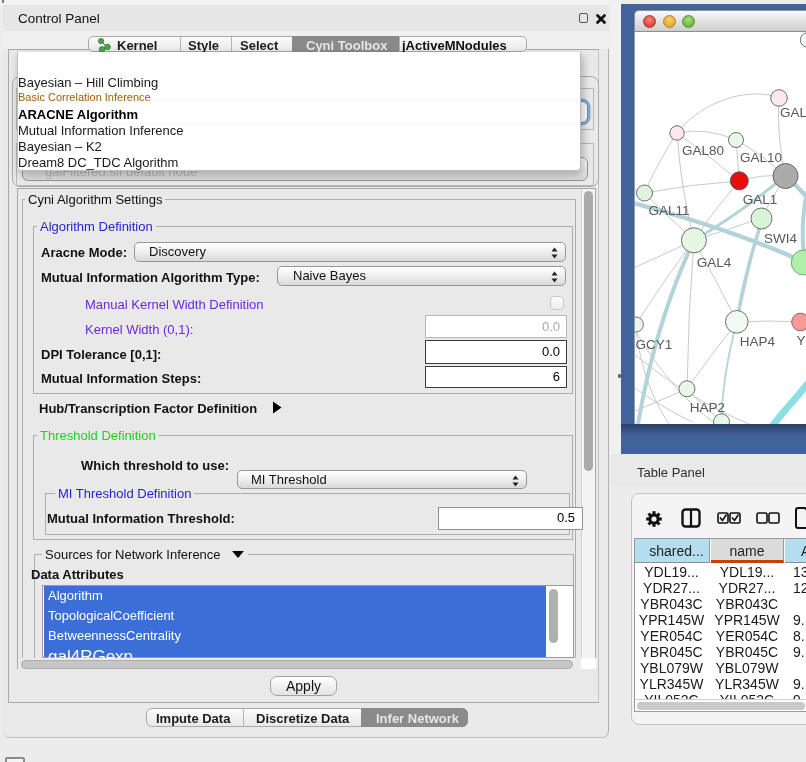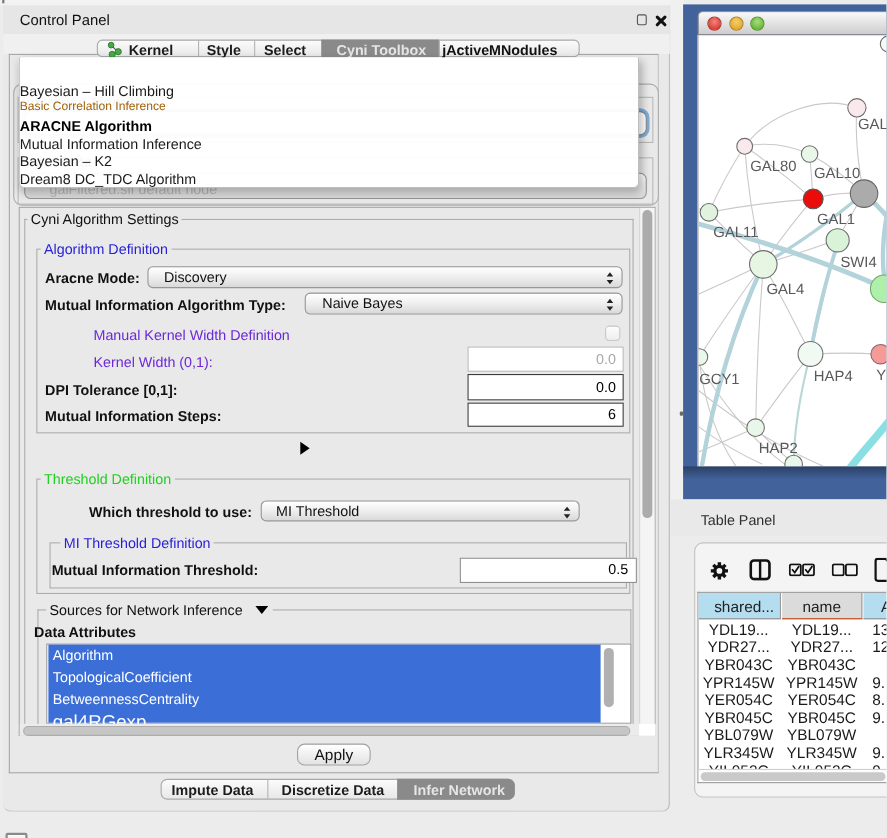--- a/index.html
+++ b/index.html
@@ -91,36 +91,37 @@
   </div>
   <div class="glbl abs" style="left:41px;top:297px;">Manual Kernel Width Definition</div>
   <div class="abs" style="left:550px;top:296px;width:14px;height:14px;border:1.5px solid #c8c8c8;border-radius:4px;background:linear-gradient(#fdfdfd,#ededed);"></div>
   <div class="glbl abs" style="left:41px;top:322px;">Kernel Width (0,1):</div>
   <div class="tfield" style="left:425px;top:315px;width:142px;height:23px;border:1px solid #b8b8b8;color:#a9a9a9;line-height:21px;padding-right:6px;">0.0</div>
   <div class="lbl abs" style="left:41px;top:347px;">DPI Tolerance [0,1]:</div>
   <div class="tfield" style="left:425px;top:340px;width:142px;height:24px;border:1.5px solid #3c3c3c;line-height:21px;padding-right:6px;">0.0</div>
   <div class="lbl abs" style="left:41px;top:371px;">Mutual Information Steps:</div>
   <div class="tfield" style="left:425px;top:366px;width:142px;height:22px;border:1.5px solid #3c3c3c;line-height:19px;padding-right:6px;">6</div>
 
+  <div class="lbl abs" style="left:39px;top:401px;">Hub/Transcription Factor Definition</div>
   <svg class="abs" style="left:271px;top:401px;" width="11" height="13" viewBox="0 0 11 13">
       <path d="M2 0.5 L10.5 6.5 L2 12.5 Z" fill="#000"></path>
     </svg>
 
   <div class="groupbox" style="left:33px;top:435px;width:540px;height:105px;"></div>
   <div class="gtitle" style="left:37px;top:428px;color:#21d021;">Threshold Definition</div>
   <div class="lbl abs" style="left:81px;top:458px;">Which threshold to use:</div>
-  <div class="combo" style="left:237px;top:455px;width:290px;height:19px;padding-left:13px;line-height:17px;">MI Threshold
+  <div class="combo" style="left:237px;top:470px;width:290px;height:19px;padding-left:13px;line-height:17px;">MI Threshold
     <svg class="arr" width="9" height="17" viewBox="0 0 9 18">
         <path d="M1.5 7.4 L4.5 3.6 L7.5 7.4 Z M1.5 10.6 L4.5 14.4 L7.5 10.6 Z" fill="#222"></path>
       </svg>
   </div>
   <div class="groupbox" style="left:45px;top:493px;width:525px;height:42px;"></div>
   <div class="gtitle" style="left:55px;top:486px;color:#2822d6;">MI Threshold Definition</div>
   <div class="lbl abs" style="left:47px;top:511px;">Mutual Information Threshold:</div>
-  <div class="tfield" style="left:418px;top:507px;width:161px;height:23px;border:1.5px solid #909090;line-height:20px;padding-right:7px;">0.5</div>
+  <div class="tfield" style="left:438px;top:507px;width:145px;height:23px;border:1.5px solid #909090;line-height:20px;padding-right:7px;">0.5</div>
 
   <div class="groupbox" style="left:34px;top:554px;width:540px;height:114px;border-bottom:none;"></div>
   <div class="gtitle" style="left:42px;top:547px;color:#111;">Sources for Network Inference <svg width="14" height="9" viewBox="0 0 14 10" style="margin-left:7px;">
         <path d="M0.5 1 L13.5 1 L7 9 Z" fill="#000"></path>
       </svg></div>
   <div class="lbl abs" style="left:31px;top:567px;">Data Attributes</div>
   <div class="abs" style="left:42px;top:585px;width:532px;height:73px;border:1px solid #9a9a9a;background:#fff;"></div>
   <div class="abs" style="left:43.5px;top:586px;width:502.5px;height:71px;background:#3b6fd7;"></div>
   <div class="abs" style="left:48px;top:588px;font-size:13px;color:#fff;">Algorithm</div>
   <div class="abs" style="left:48px;top:608px;font-size:13px;color:#fff;">TopologicalCoefficient</div>
@@ -275,21 +276,21 @@
 <svg class="abs" style="left:756px;top:512px;" width="24" height="12" viewBox="0 0 24 12">
   <rect x="1" y="1" width="10" height="10" rx="1.5" fill="none" stroke="#111" stroke-width="1.6"></rect>
   <rect x="13" y="1" width="10" height="10" rx="1.5" fill="none" stroke="#111" stroke-width="1.6"></rect>
 </svg>
 <svg class="abs" style="left:794px;top:507px;" width="18" height="22" viewBox="0 0 18 22">
   <path d="M2 3 A2 2 0 0 1 4 1 L11 1 L16 6 L16 19 A2 2 0 0 1 14 21 L4 21 A2 2 0 0 1 2 19 Z" fill="none" stroke="#111" stroke-width="2"></path>
 </svg>
 
 <div class="abs" style="left:634px;top:538px;width:172px;height:174px;border:1px solid #9a9a9a;border-right:none;background:#fff;overflow:hidden;">
   <div class="abs" style="left:0;top:0;width:75px;height:24px;background:#b4def0;border-right:1px solid #9a9a9a;border-bottom:1px solid #8e8e8e;font-size:14px;color:#222;text-align:center;line-height:24px;padding-left:9px;">shared...</div>
-  <div class="abs" style="left:76px;top:0;width:73px;height:24px;background:#dbdbdb;border-right:1px solid #9a9a9a;border-bottom:1px solid #c2410c;font-size:14px;color:#222;text-align:center;line-height:24px;">name</div>
+  <div class="abs" style="left:76px;top:0;width:73px;height:24px;background:#dbdbdb;border-right:1px solid #9a9a9a;border-bottom:3px solid #c2410c;font-size:14px;color:#222;text-align:center;line-height:24px;">name</div>
   <div class="abs" style="left:150px;top:0;width:60px;height:24px;background:#b4def0;border-bottom:1px solid #8e8e8e;font-size:14px;color:#222;padding-left:16px;line-height:24px;">A</div>
   <div id="tbody" class="abs" style="left:0;top:24px;width:220px;font-size:14px;color:#1a1a1a;">
   <div class="abs" style="left:0;top:0.5px;width:73px;text-align:center;">YDL19...</div>
       <div class="abs" style="left:76px;top:0.5px;width:72px;text-align:center;">YDL19...</div>
       <div class="abs" style="left:158px;top:0.5px;">13</div>
   <div class="abs" style="left:0;top:16.5px;width:73px;text-align:center;">YDR27...</div>
       <div class="abs" style="left:76px;top:16.5px;width:72px;text-align:center;">YDR27...</div>
       <div class="abs" style="left:158px;top:16.5px;">12</div>
   <div class="abs" style="left:0;top:32.5px;width:73px;text-align:center;">YBR043C</div>
       <div class="abs" style="left:76px;top:32.5px;width:72px;text-align:center;">YBR043C</div>

